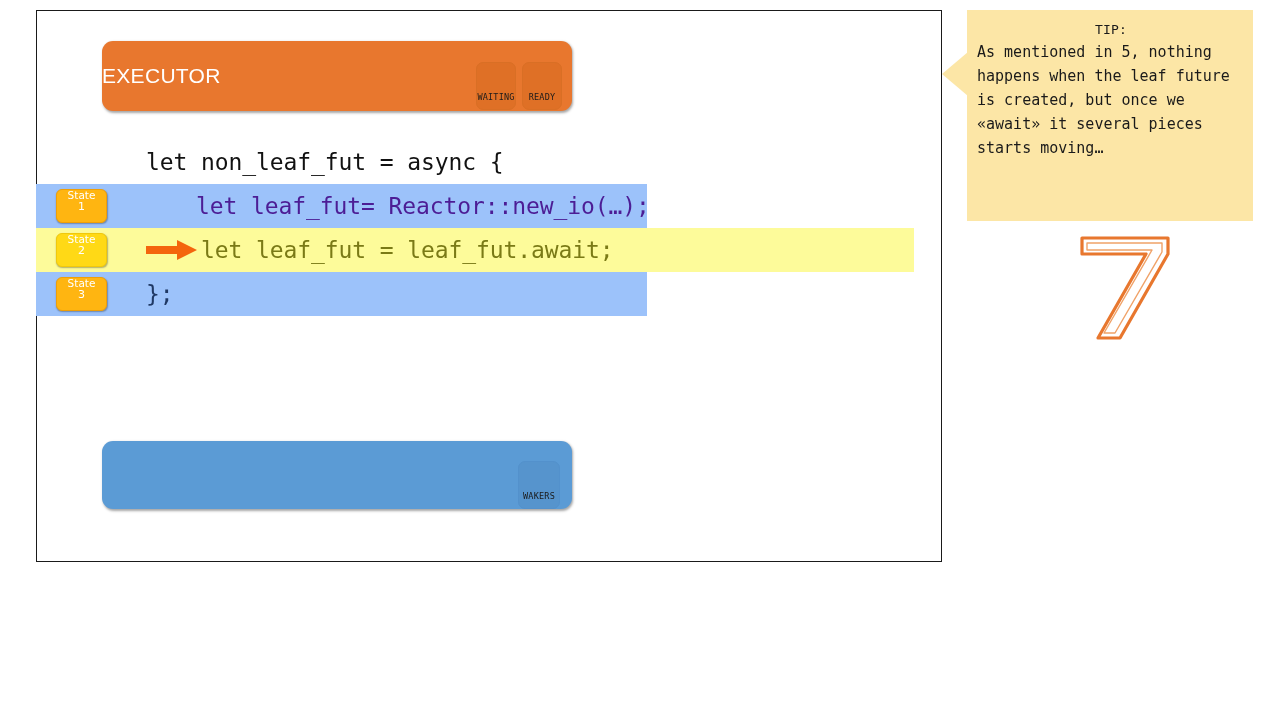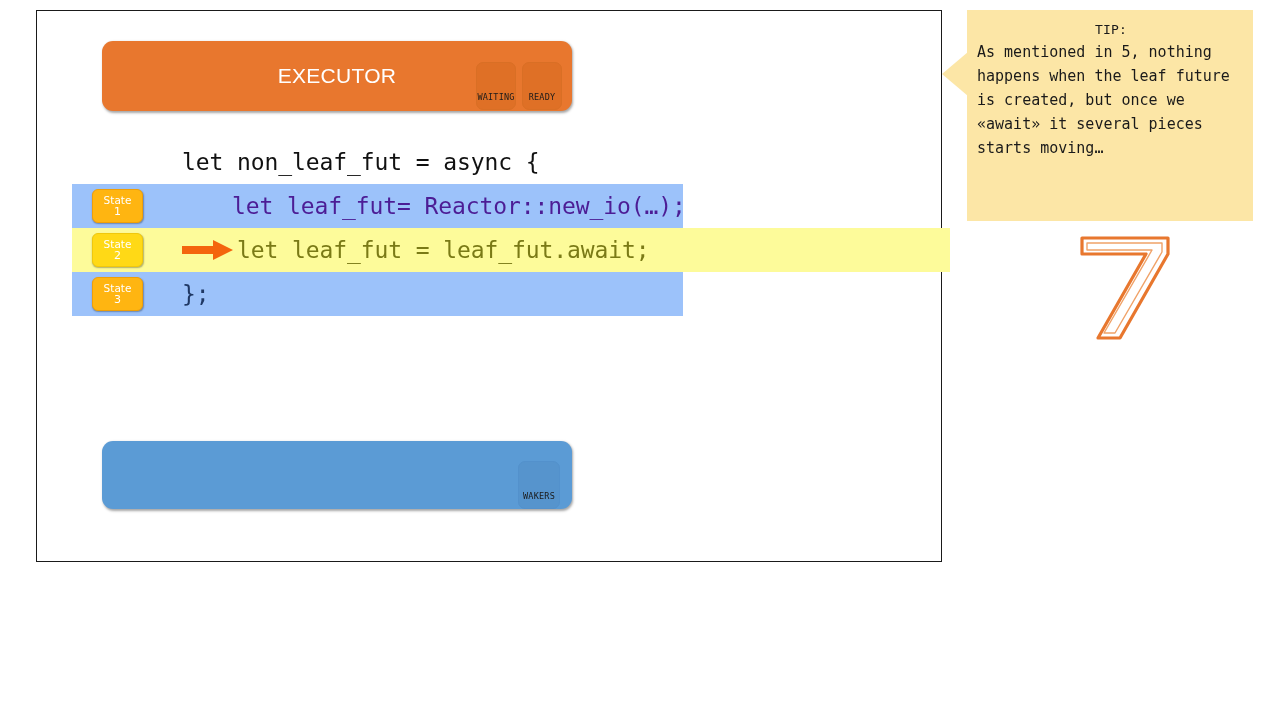--- a/index.html
+++ b/index.html
@@ -37,21 +37,21 @@
     box-sizing: border-box;
     border-radius: 11px;
     box-shadow: 1px 1.5px 2.5px rgba(0,0,0,0.35);
   }
   .actor-bar .actor-title {
     position: absolute;
     left: 0;
     right: 0;
     top: 50%;
     transform: translateY(-50%);
-    text-align: center;
+    text-align: left;
     color: #ffffff;
     font-family: "Liberation Sans", sans-serif;
     font-size: 21px;
     letter-spacing: 0.3px;
   }
 
   #executor-bar {
     left: 102px;
     top: 41px;
     width: 470px;
@@ -123,21 +123,20 @@
     position: absolute;
     left: 36px;
     top: 140px;
     width: 906px;
   }
 
   .code-row {
     position: relative;
     height: 44px;
     box-sizing: border-box;
-    margin-left: 36px;
   }
 
   .code-row .row-bg {
     position: absolute;
     top: 0;
     left: 0;
     height: 100%;
   }
 
   .code-text {
@@ -175,21 +174,21 @@
     left: 20px;
     top: 50%;
     transform: translateY(-50%);
     width: 51px;
     height: 34px;
     box-sizing: border-box;
     border-radius: 6px;
     display: flex;
     flex-direction: column;
     align-items: center;
-    justify-content: center;
+    justify-content: flex-start;
     line-height: 1.05;
     font-family: "DejaVu Sans", sans-serif;
     font-size: 10.5px;
     color: #ffffff;
     box-shadow: 0.5px 1px 1.5px rgba(0,0,0,0.3);
   }
   .state-badge.orange {
     background: #ffb511;
     border: 1.5px solid #ef9f08;
   }

